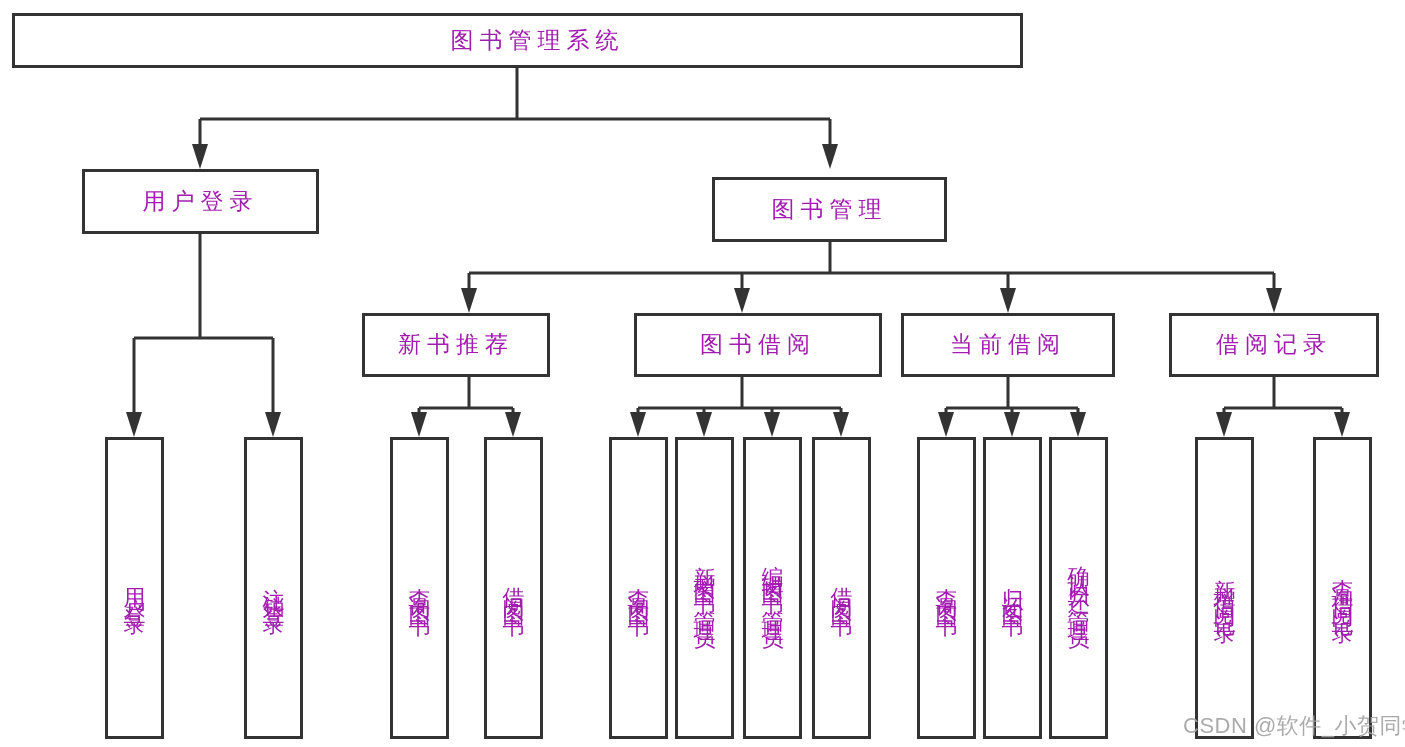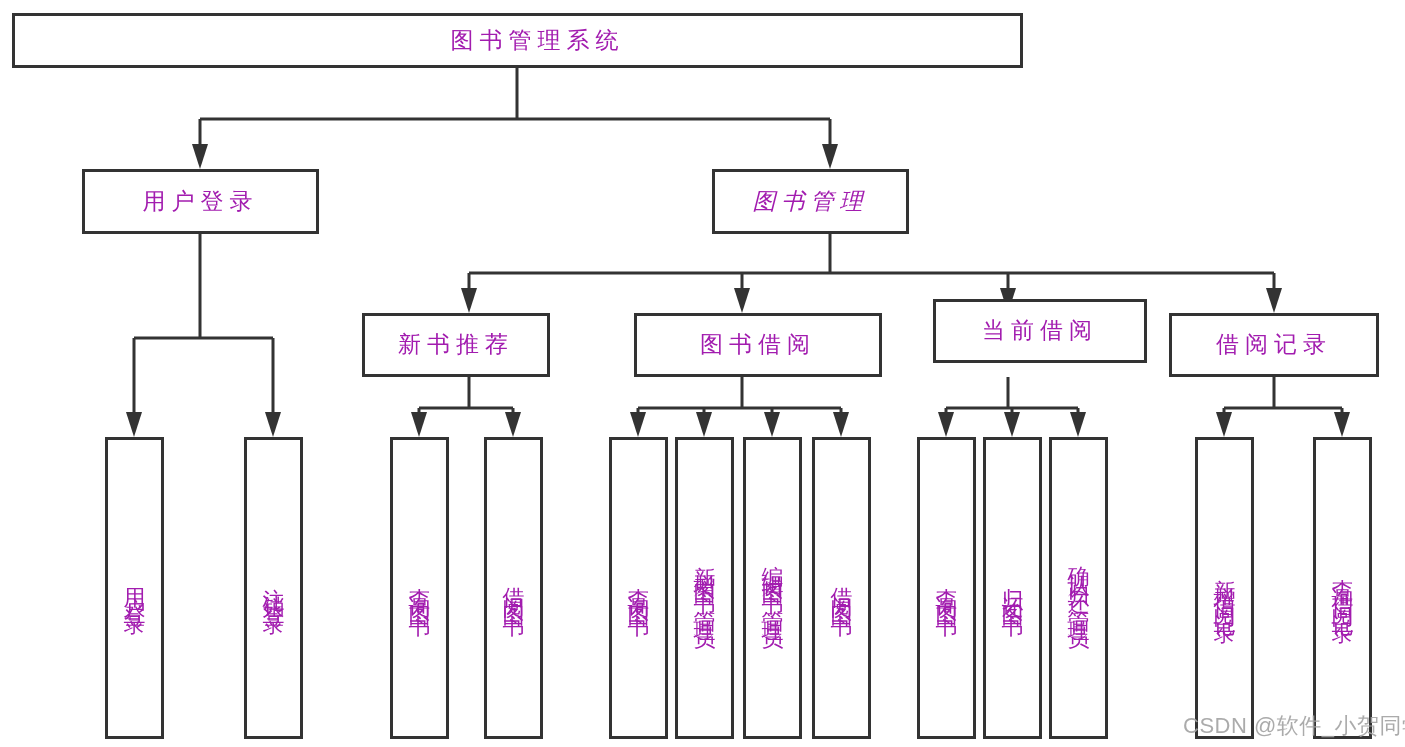--- a/index.html
+++ b/index.html
@@ -125,31 +125,31 @@
     </g>
   </svg>
 
   <div class="box" style="left:12px; top:13px; width:1011px; height:55px;">
     <span class="hlabel root-label">图书管理系统</span>
   </div>
 
   <div class="box" style="left:82px; top:169px; width:237px; height:65px;">
     <span class="hlabel">用户登录</span>
   </div>
-  <div class="box" style="left:712px; top:169px; width:197px; height:65px;font-style:italic;">
+  <div class="box" style="left:712px; top:177px; width:235px; height:65px;">
     <span class="hlabel">图书管理</span>
   </div>
 
   <div class="box" style="left:362px; top:313px; width:188px; height:64px;">
     <span class="hlabel">新书推荐</span>
   </div>
   <div class="box" style="left:634px; top:313px; width:248px; height:64px;">
     <span class="hlabel">图书借阅</span>
   </div>
-  <div class="box" style="left:901px; top:299px; width:214px; height:64px;margin-left:32px;">
+  <div class="box" style="left:901px; top:313px; width:214px; height:64px;">
     <span class="hlabel">当前借阅</span>
   </div>
   <div class="box" style="left:1169px; top:313px; width:210px; height:64px;">
     <span class="hlabel">借阅记录</span>
   </div>
 
   <div class="box leaf" style="left:105px;">
     <span class="vlabel">用户登录</span>
   </div>
   <div class="box leaf" style="left:244px;">

